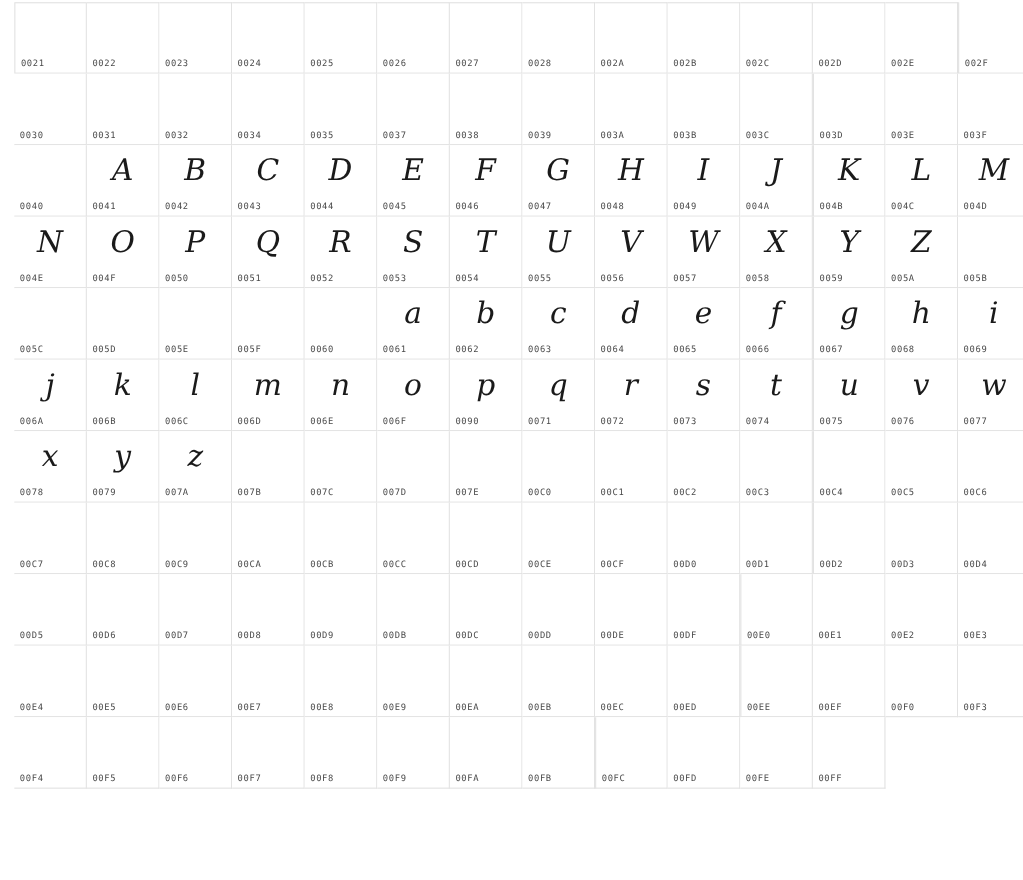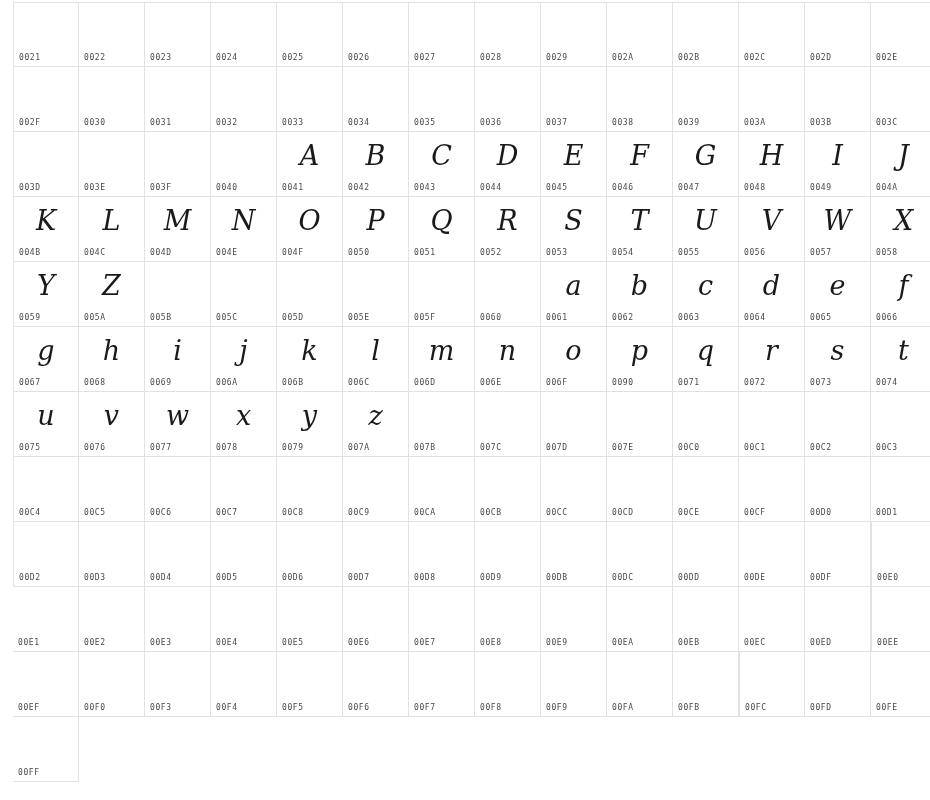--- a/index.html
+++ b/index.html
@@ -88,24 +88,20 @@
     <div class="cell first-row">
       <div class="glyph"></div>
       <div class="code">0027</div>
     </div>
     <div class="cell first-row">
       <div class="glyph"></div>
       <div class="code">0028</div>
     </div>
     <div class="cell first-row">
       <div class="glyph"></div>
-      <div class="code">0029</div>
-    </div>
-    <div class="cell first-row">
-      <div class="glyph"></div>
       <div class="code">002A</div>
     </div>
     <div class="cell first-row">
       <div class="glyph"></div>
       <div class="code">002B</div>
     </div>
     <div class="cell first-row">
       <div class="glyph"></div>
       <div class="code">002C</div>
     </div>
@@ -128,33 +124,25 @@
     <div class="cell">
       <div class="glyph"></div>
       <div class="code">0031</div>
     </div>
     <div class="cell">
       <div class="glyph"></div>
       <div class="code">0032</div>
     </div>
     <div class="cell">
       <div class="glyph"></div>
-      <div class="code">0033</div>
-    </div>
-    <div class="cell">
-      <div class="glyph"></div>
       <div class="code">0034</div>
     </div>
     <div class="cell">
       <div class="glyph"></div>
       <div class="code">0035</div>
-    </div>
-    <div class="cell">
-      <div class="glyph"></div>
-      <div class="code">0036</div>
     </div>
     <div class="cell">
       <div class="glyph"></div>
       <div class="code">0037</div>
     </div>
     <div class="cell">
       <div class="glyph"></div>
       <div class="code">0038</div>
     </div>
     <div class="cell">

